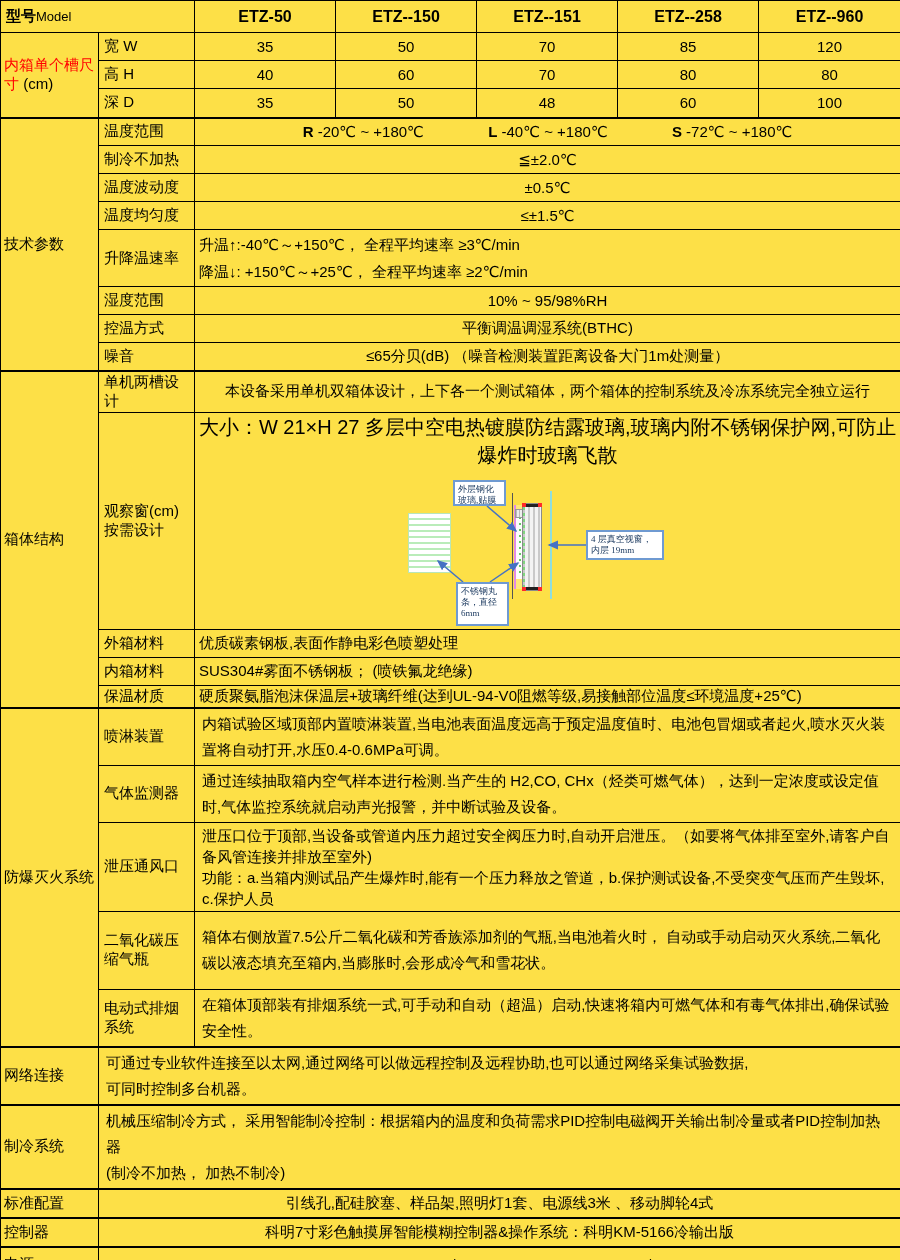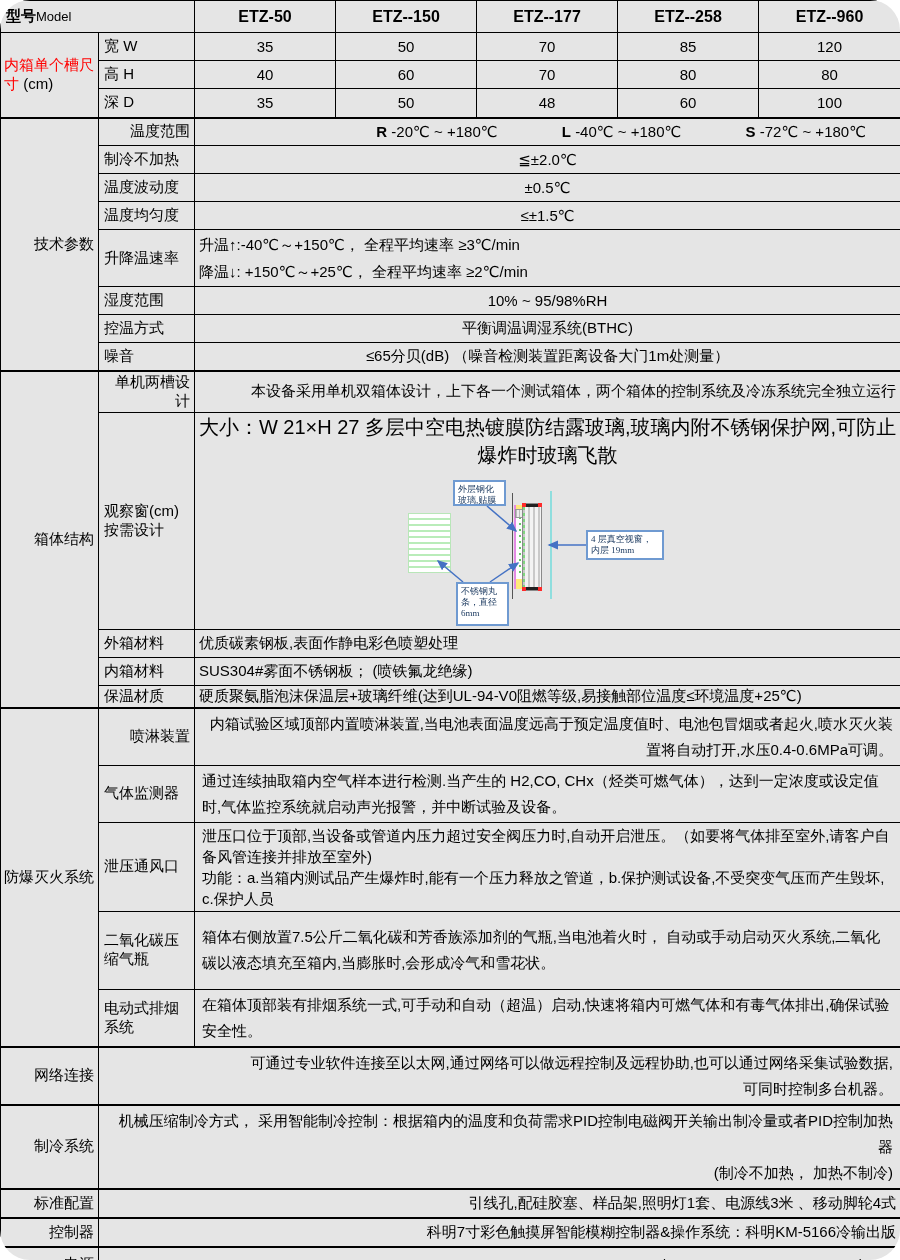--- a/index.html
+++ b/index.html
@@ -1,20 +1,20 @@
 <!DOCTYPE html>
 <html><head>
 <meta charset="utf-8">
 <style>
   html,body{margin:0;padding:0;background:#fff;}
   body{font-family:"Liberation Sans","DejaVu Sans",sans-serif;color:#000;}
-  #sheet{width:900px;height:1260px;overflow:hidden;background:#e5e5e5;border-radius:30px;}
+  #sheet{width:900px;height:1260px;overflow:hidden;background:#fde047;}
   table{width:900px;border-collapse:collapse;table-layout:fixed;}
   td{border:1px solid #000;font-size:15px;vertical-align:middle;padding:1px 4px;overflow:hidden;}
-  tr.thick td{border-top-width:2px;text-align:right;}
+  tr.thick td{border-top-width:2px;}
   .bold{font-weight:bold;}
   .c{text-align:center;margin-left:19px;}
   .l{text-align:left;}
   .lbl{text-align:left;padding-left:5px;}
   .seclbl{text-align:left;padding-left:3px;}
   .red{color:#ff0000;}
   .model{font-weight:bold;font-size:16px;text-align:center;}
   .para{line-height:26px;padding:2px 7px;vertical-align:middle;}
   .tight{line-height:21px;}
   .pre{white-space:pre-line;}
@@ -56,21 +56,21 @@
         <col style="width:141px">
         <col style="width:141px">
         <col style="width:142px">
   </colgroup>
 
   <tbody>
         <tr style="height:32px">
     <td colspan="2" class="lbl"><span class="bold">型号</span><span class="small-en">Model</span></td>
     <td class="model">ETZ-50</td>
     <td class="model">ETZ--150</td>
-    <td class="model">ETZ--177</td>
+    <td class="model">ETZ--151</td>
     <td class="model">ETZ--258</td>
     <td class="model">ETZ--960</td>
   </tr>
 
   <tr style="height:28px">
     <td rowspan="3" class="seclbl"><span class="red">内箱单个槽尺寸</span> <span>(cm)</span></td>
     <td class="lbl">宽 W</td>
     <td class="c">35</td>
     <td class="c">50</td>
     <td class="c">70</td>

